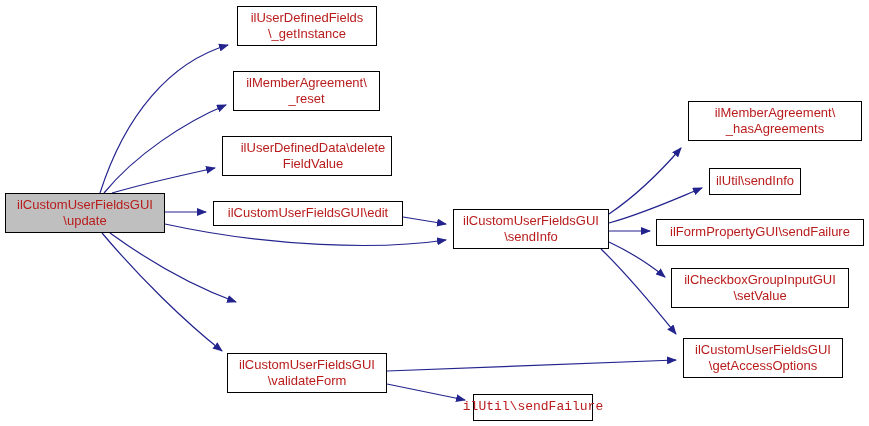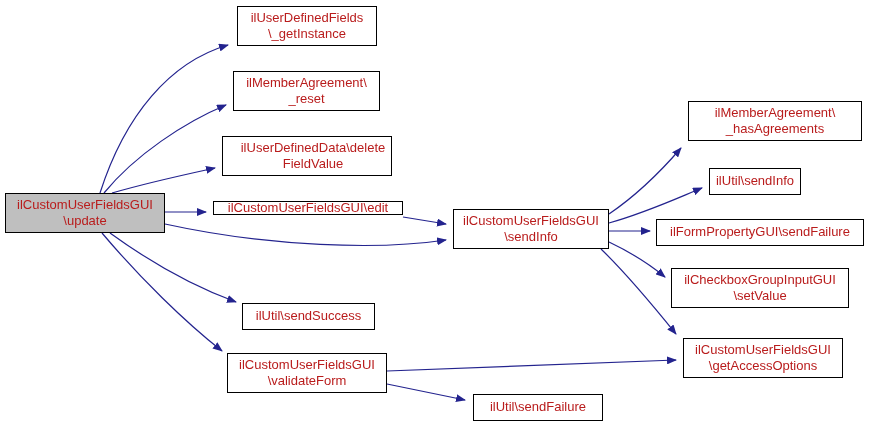--- a/index.html
+++ b/index.html
@@ -64,25 +64,22 @@
       <span>\_getInstance</span>
     </div>
     <div class="node" style="left: 233px; top: 71px; width: 147px; height: 40px;">
       <span>ilMemberAgreement\</span>
       <span>_reset</span>
     </div>
     <div class="node" style="left: 222px; top: 136px; width: 170px; height: 40px; padding-left: 12px;">
       <span>ilUserDefinedData\delete</span>
       <span>FieldValue</span>
     </div>
-    <div class="node" style="left: 213px; top: 201px; width: 190px; height: 14px;">
+    <div class="node" style="left: 213px; top: 201px; width: 190px; height: 25px;">
       <span>ilCustomUserFieldsGUI\edit</span>
-    </div>
-    <div class="node" style="left: 242px; top: 303px; width: 133px; height: 27px;">
-      <span>ilUtil\sendSuccess</span>
     </div>
     <div class="node" style="left: 227px; top: 353px; width: 160px; height: 40px;">
       <span>ilCustomUserFieldsGUI</span>
       <span>\validateForm</span>
     </div>
     <div class="node" style="left: 453px; top: 209px; width: 156px; height: 40px;">
       <span>ilCustomUserFieldsGUI</span>
       <span>\sendInfo</span>
     </div>
     <div class="node" style="left: 688px; top: 101px; width: 174px; height: 40px;">
@@ -96,16 +93,16 @@
       <span>ilFormPropertyGUI\sendFailure</span>
     </div>
     <div class="node" style="left: 671px; top: 268px; width: 178px; height: 40px;">
       <span>ilCheckboxGroupInputGUI</span>
       <span>\setValue</span>
     </div>
     <div class="node" style="left: 683px; top: 338px; width: 160px; height: 40px;">
       <span>ilCustomUserFieldsGUI</span>
       <span>\getAccessOptions</span>
     </div>
-    <div class="node" style="left: 473px; top: 394px; width: 130px; height: 27px;">
+    <div class="node" style="left: 473px; top: 394px; width: 120px; height: 27px; font-family: Liberation Mono, monospace;">
       <span>ilUtil\sendFailure</span>
     </div>
   </div>
 
 </body></html>

